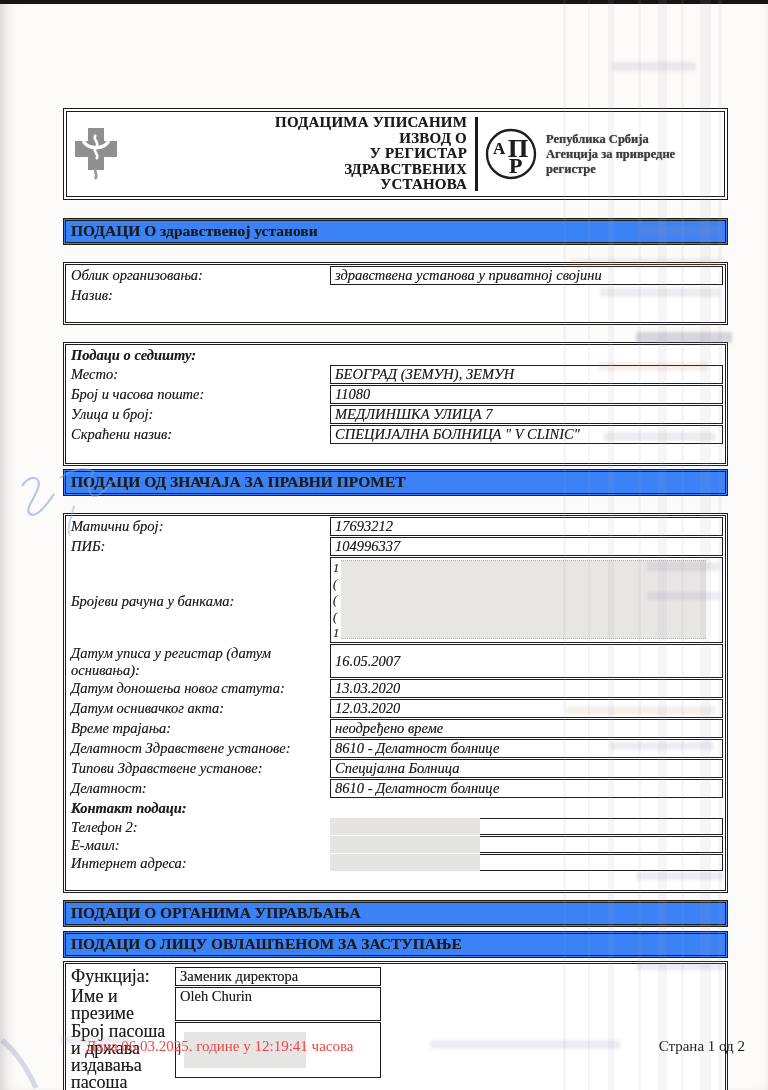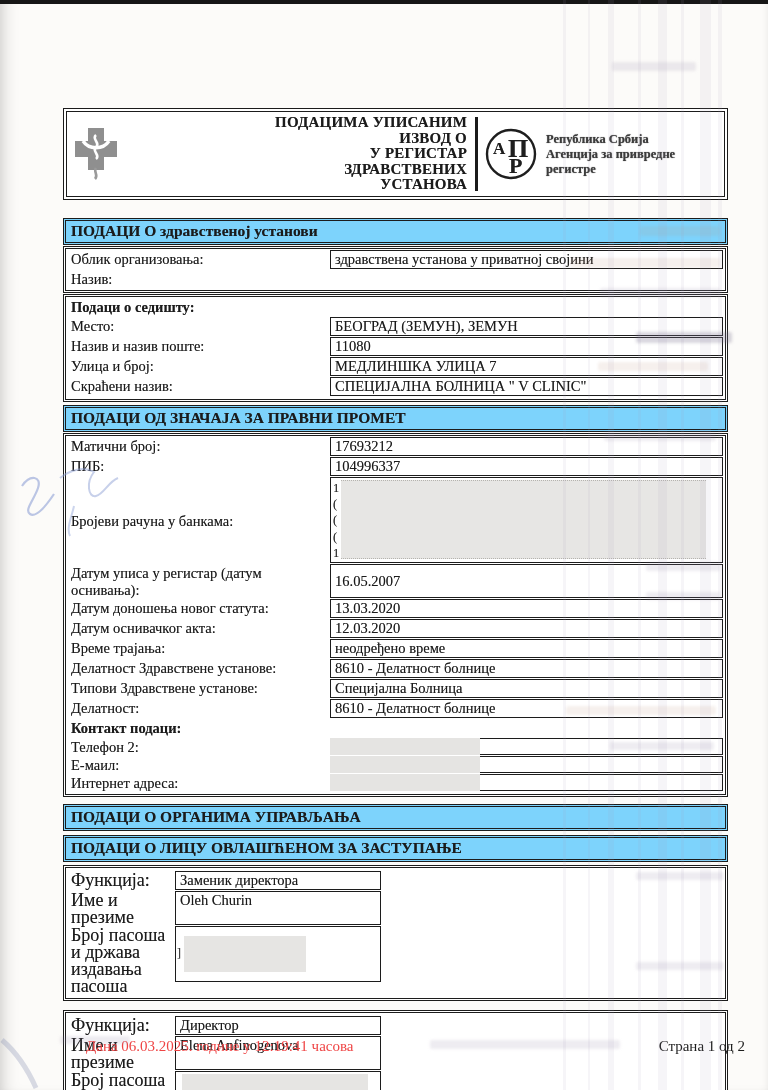--- a/index.html
+++ b/index.html
@@ -21,24 +21,24 @@
        repeating-linear-gradient(90deg,transparent 0 9px,#000 9px 11.5px);}
   .barcode-num{font-size:13.5px;letter-spacing:.5px;margin-top:2px;white-space:nowrap;}
   .hdr-title{flex:1;text-align:right;font-weight:bold;font-size:15px;line-height:15.6px;
              padding-right:8px;letter-spacing:.2px;}
   .hdr-title span{display:block;}
   .hdr-divider{width:3px;align-self:stretch;margin:5px 0;background:#1b1b1b;}
   .apr-logo{width:54px;height:54px;margin-left:6px;flex:0 0 auto;}
   .agency{width:178px;font-size:12.5px;line-height:15px;font-weight:bold;color:#3c3c3c;
           text-shadow:0 0 1px rgba(60,60,60,.8);padding-left:8px;}
   
-  .sec-bar{box-sizing:border-box;border:3px double #1c1c1c;background:#7dd3fc;
+  .sec-bar{box-sizing:border-box;border:3px double #1c1c1c;background:#3b82f6;
            font-weight:bold;font-size:15.5px;padding:1px 4px 2px 5px;margin-top:3px;}
   .sec-box{box-sizing:border-box;border:3px double #1c1c1c;background:#fff;
-           padding:1px 2px 2px 0;margin-top:1px;}
+           padding:1px 2px 18px 0;margin-top:17px;font-style:italic;}
   .row{display:flex;align-items:stretch;}
   .lbl{width:264px;box-sizing:border-box;padding:1px 6px 0 5px;font-size:14.5px;line-height:17px;}
   .val{flex:1;box-sizing:border-box;border:1.2px solid #1c1c1c;margin-bottom:1px;background:#fff;
        font-size:14.5px;line-height:17px;padding:0 4px;position:relative;}
   .subhead{font-weight:bold;font-size:14.5px;padding:1px 0 1px 5px;}
   .h19 .val{min-height:18px;}
   .h17 .val{min-height:15px;font-size:13.5px;}
   .r-name .val{min-height:36px;}
   .r-bank .val{height:86px;}
   .r-date1 .val{height:34px;display:flex;align-items:center;}
@@ -117,21 +117,21 @@
         <div class="lbl">Назив:</div>
       </div>
     </div>
     <div class="sec-box">
       <div class="subhead">Подаци о седишту:</div>
       <div class="row h19">
         <div class="lbl">Место:</div>
         <div class="val">БЕОГРАД (ЗЕМУН), ЗЕМУН</div>
       </div>
       <div class="row h19">
-        <div class="lbl">Назив и назив поште:</div>
+        <div class="lbl">Број и часова поште:</div>
         <div class="val">11080</div>
       </div>
       <div class="row h19">
         <div class="lbl">Улица и број:</div>
         <div class="val">МЕДЛИНШКА УЛИЦА 7</div>
       </div>
       <div class="row h19">
         <div class="lbl">Скраћени назив:</div>
         <div class="val">СПЕЦИЈАЛНА БОЛНИЦА " V CLINIC"</div>
       </div>

